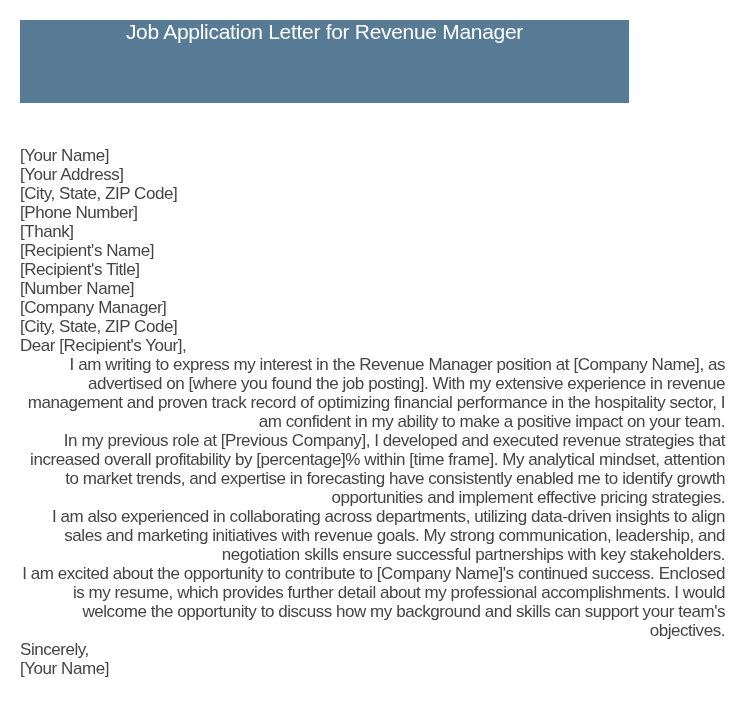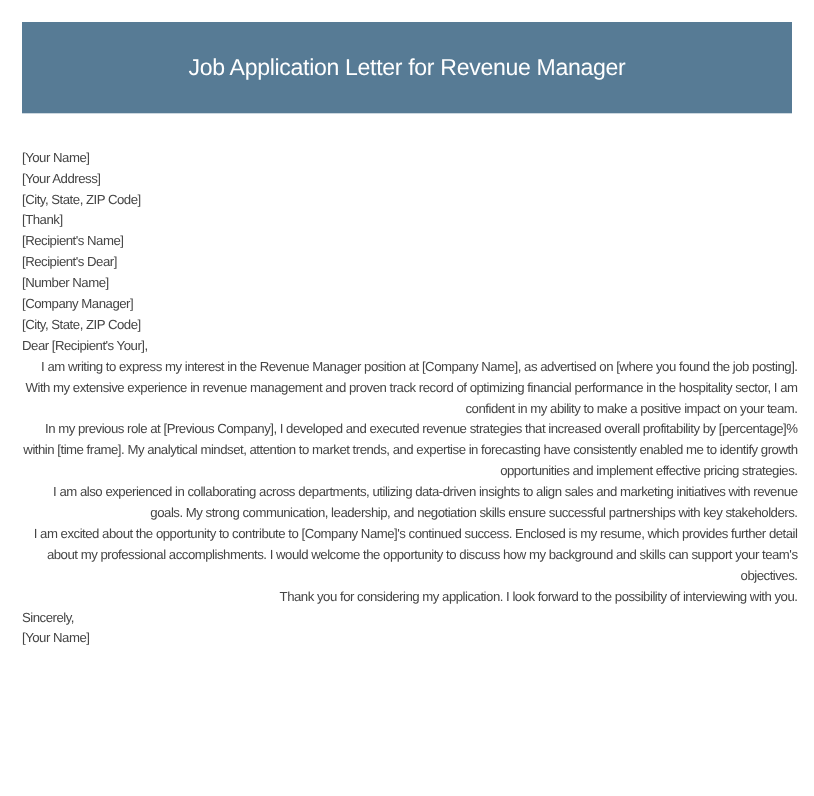--- a/index.html
+++ b/index.html
@@ -1,53 +1,53 @@
 <!DOCTYPE html>
 <html><head>
 <meta charset="utf-8">
 <style>
   html, body { margin: 0; padding: 0; background: #ffffff; }
   body { width: 740px; height: 724px; overflow: hidden; position: relative; }
   .header {
-    position: absolute; left: 20px; top: 20px; width: 700px; height: 83px;
+    position: absolute; left: 20px; top: 20px; width: 609px; height: 83px;
     background: #577b95; color: #ffffff;
-    display: flex; align-items: center; justify-content: center;
+    display: flex; justify-content: center;
     font-family: "Liberation Sans", sans-serif; font-size: 21px;
     letter-spacing: -0.3px;
   }
   .letter {
-    position: absolute; left: 20px; top: 134px; width: 705px;
-    font-family: "Liberation Sans", sans-serif; font-size: 12px;
+    position: absolute; left: 20px; top: 146px; width: 705px;
+    font-family: "Liberation Sans", sans-serif; font-size: 17px;
     line-height: 19px; color: #454545; letter-spacing: -0.45px;
   }
   .line { white-space: nowrap; }
   .para { white-space: normal; text-align: right; }
 </style>
 </head>
 <body>
 
 <div class="header">
   <span>Job Application Letter for Revenue Manager</span>
 </div>
 
 <div class="letter">
   <div>
     <div class="line">[Your Name]</div>
     <div class="line">[Your Address]</div>
     <div class="line">[City, State, ZIP Code]</div>
+    <div class="line">[Phone Number]</div>
     <div class="line">[Thank]</div>
   </div>
   <div>
     <div class="line">[Recipient's Name]</div>
-    <div class="line">[Recipient's Dear]</div>
+    <div class="line">[Recipient's Title]</div>
     <div class="line">[Number Name]</div>
     <div class="line">[Company Manager]</div>
     <div class="line">[City, State, ZIP Code]</div>
   </div>
   <div class="line">Dear [Recipient's Your],</div>
   <div class="para">I am writing to express my interest in the Revenue Manager position at [Company Name], as advertised on [where you found the job posting]. With my extensive experience in revenue management and proven track record of optimizing financial performance in the hospitality sector, I am confident in my ability to make a positive impact on your team.</div>
   <div class="para">In my previous role at [Previous Company], I developed and executed revenue strategies that increased overall profitability by [percentage]% within [time frame]. My analytical mindset, attention to market trends, and expertise in forecasting have consistently enabled me to identify growth opportunities and implement effective pricing strategies.</div>
   <div class="para">I am also experienced in collaborating across departments, utilizing data-driven insights to align sales and marketing initiatives with revenue goals. My strong communication, leadership, and negotiation skills ensure successful partnerships with key stakeholders.</div>
   <div class="para">I am excited about the opportunity to contribute to [Company Name]'s continued success. Enclosed is my resume, which provides further detail about my professional accomplishments. I would welcome the opportunity to discuss how my background and skills can support your team's objectives.</div>
-  <div class="para">Thank you for considering my application. I look forward to the possibility of interviewing with you.</div>
   <div class="line">Sincerely,</div>
   <div class="line">[Your Name]</div>
 </div>
 
 </body></html>

